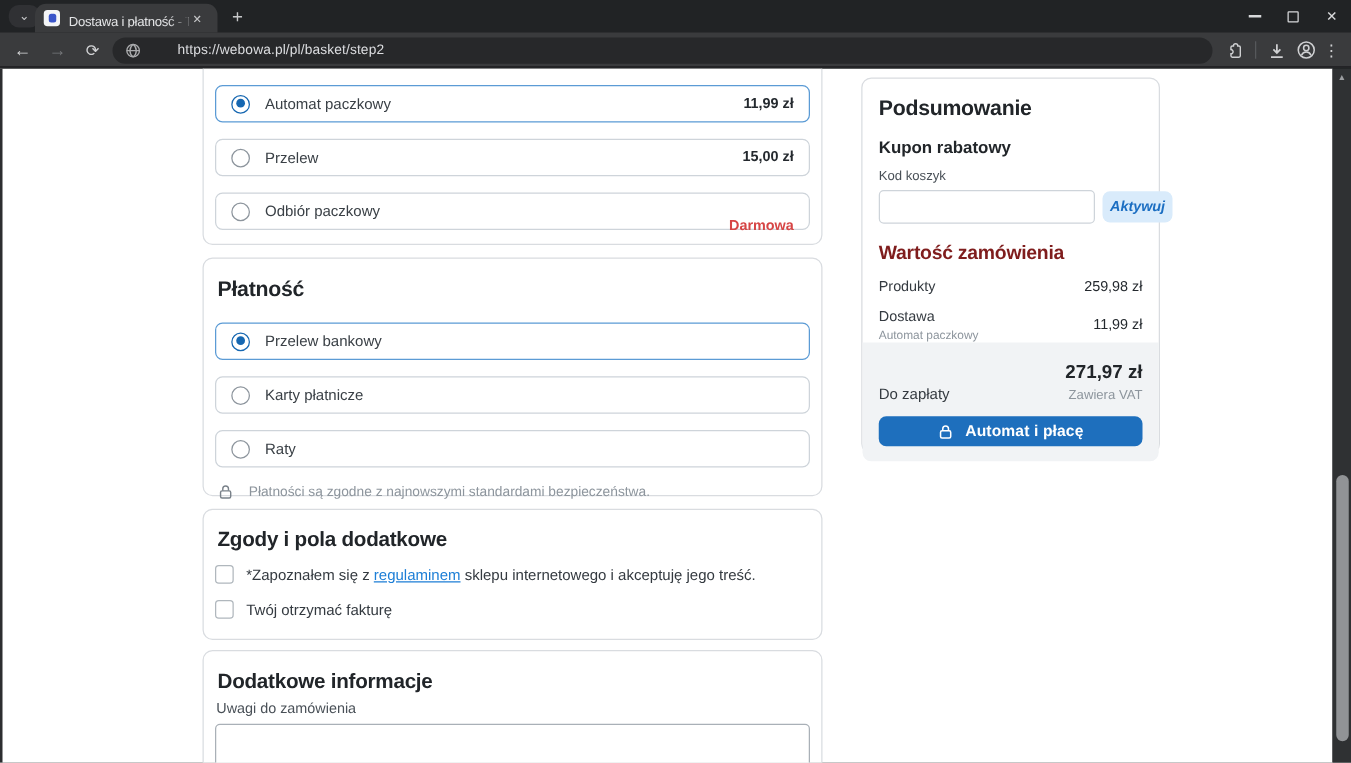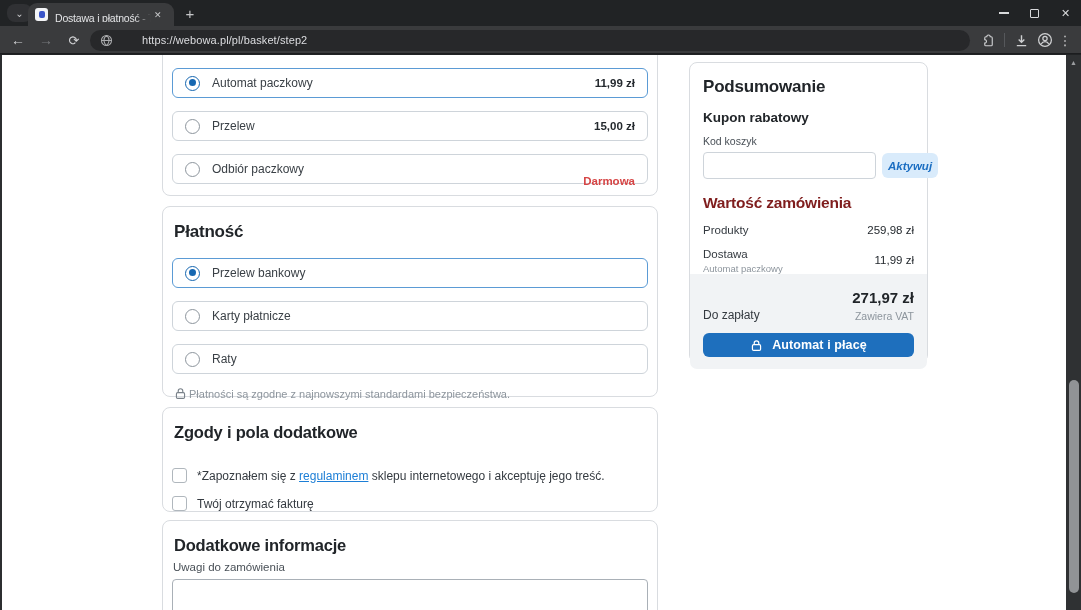--- a/index.html
+++ b/index.html
@@ -54,32 +54,32 @@
   
   .page { position:absolute; top:55px; left:0; right:15px; bottom:0; background:#ffffff; overflow:hidden; border-left:2px solid #2c2e30; }
   .card { position:absolute; background:#fff; border:1px solid #d9dce0; border-radius:8px; }
   .lcard { left:160px; width:496px; padding:15px 9px; }
   #shipping-card { top:-21px; height:162px; padding:33px 9px 12px; }
   #payment-card  { top:151px; height:191px; }
   #consents-card { top:352px; height:105px; }
   #additional-card { top:465px; height:230px; }
 
   .section-title { font-size:17px; font-weight:bold; color:#212529; margin:0 0 16px 2px; letter-spacing:-0.2px; }
-  .section-title.sm { font-size:16.5px; margin-bottom:26px; }
+  .section-title.sm { font-size:16.5px; margin-bottom:10px; }
 
   .opt { height:30px; border:1px solid #ced4da; border-radius:6px; display:flex; align-items:center; padding:0 12px; margin-bottom:13px; background:#fff; }
   .opt.selected { border-color:#5b9bd5; }
   .radio { width:15px; height:15px; border:1.5px solid #8d959d; border-radius:50%; position:relative; flex:0 0 auto; }
   .opt.selected .radio { border-color:#1667b1; }
   .opt.selected .radio::after { content:""; position:absolute; left:2.5px; top:2.5px; width:7px; height:7px; border-radius:50%; background:#1667b1; }
   .opt-label { margin-left:12px; font-size:12px; color:#3a4046; }
   .opt-price { margin-left:auto; font-size:11.5px; font-weight:bold; color:#24292e; }
   .opt-price.free { color:#d64545;margin-top:24px; }
 
-  .secure-note { display:flex; align-items:flex-end; gap:2px; margin-top:10px; margin-left:2px; font-size:11px; color:#8d959d; }
+  .secure-note { display:flex; align-items:flex-end; gap:12px; margin-top:10px; margin-left:2px; font-size:11px; color:#8d959d; }
   .secure-note svg { color:#7a828a; flex:0 0 auto; }
 
   .chk-row { display:flex; align-items:center; margin-bottom:13px; font-size:12px; color:#343a40; }
   .checkbox { width:15px; height:15px; border:1.5px solid #b0b7bd; border-radius:3px; margin-right:10px; flex:0 0 auto; background:#fff; }
   .terms-link { color:#1c7ed6; text-decoration:underline; }
 
   .field-label { font-size:11.5px; color:#495057; margin:6px 0 6px 1px; }
   .textarea-box { width:100%; height:110px; border:1px solid #a9b0b7; border-radius:4px; background:#fff; resize:none; }
 
   

